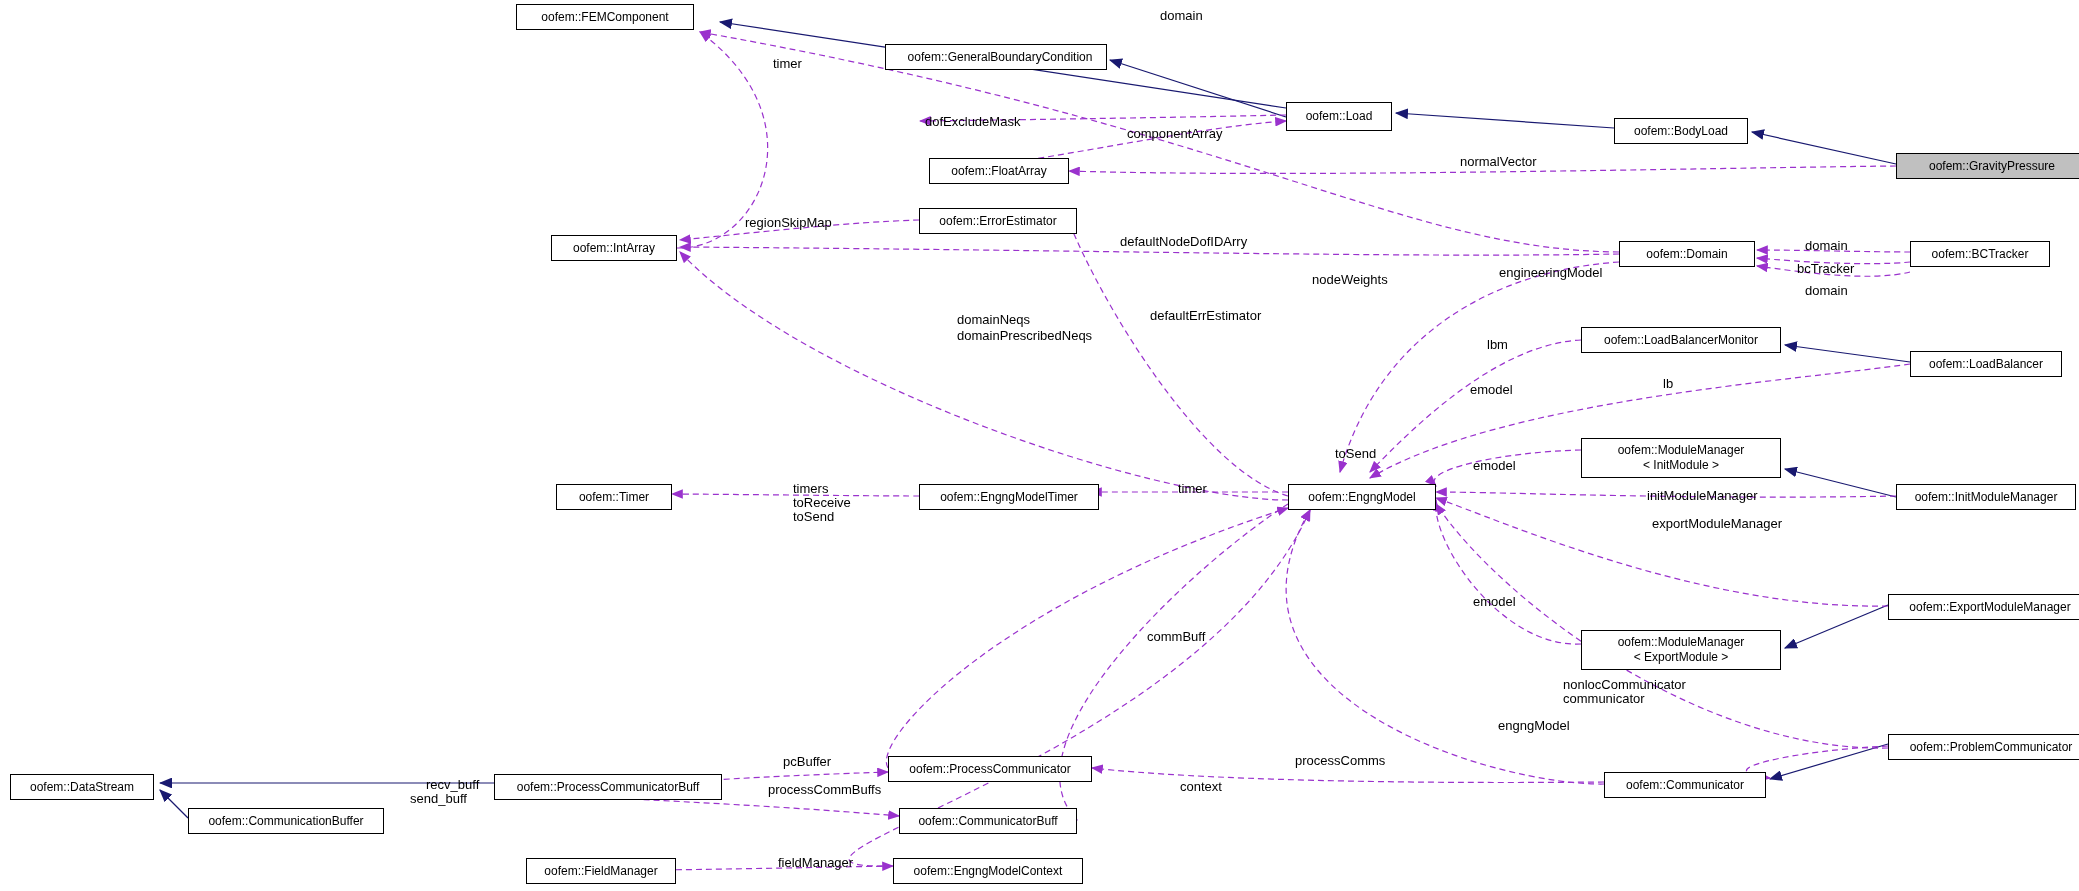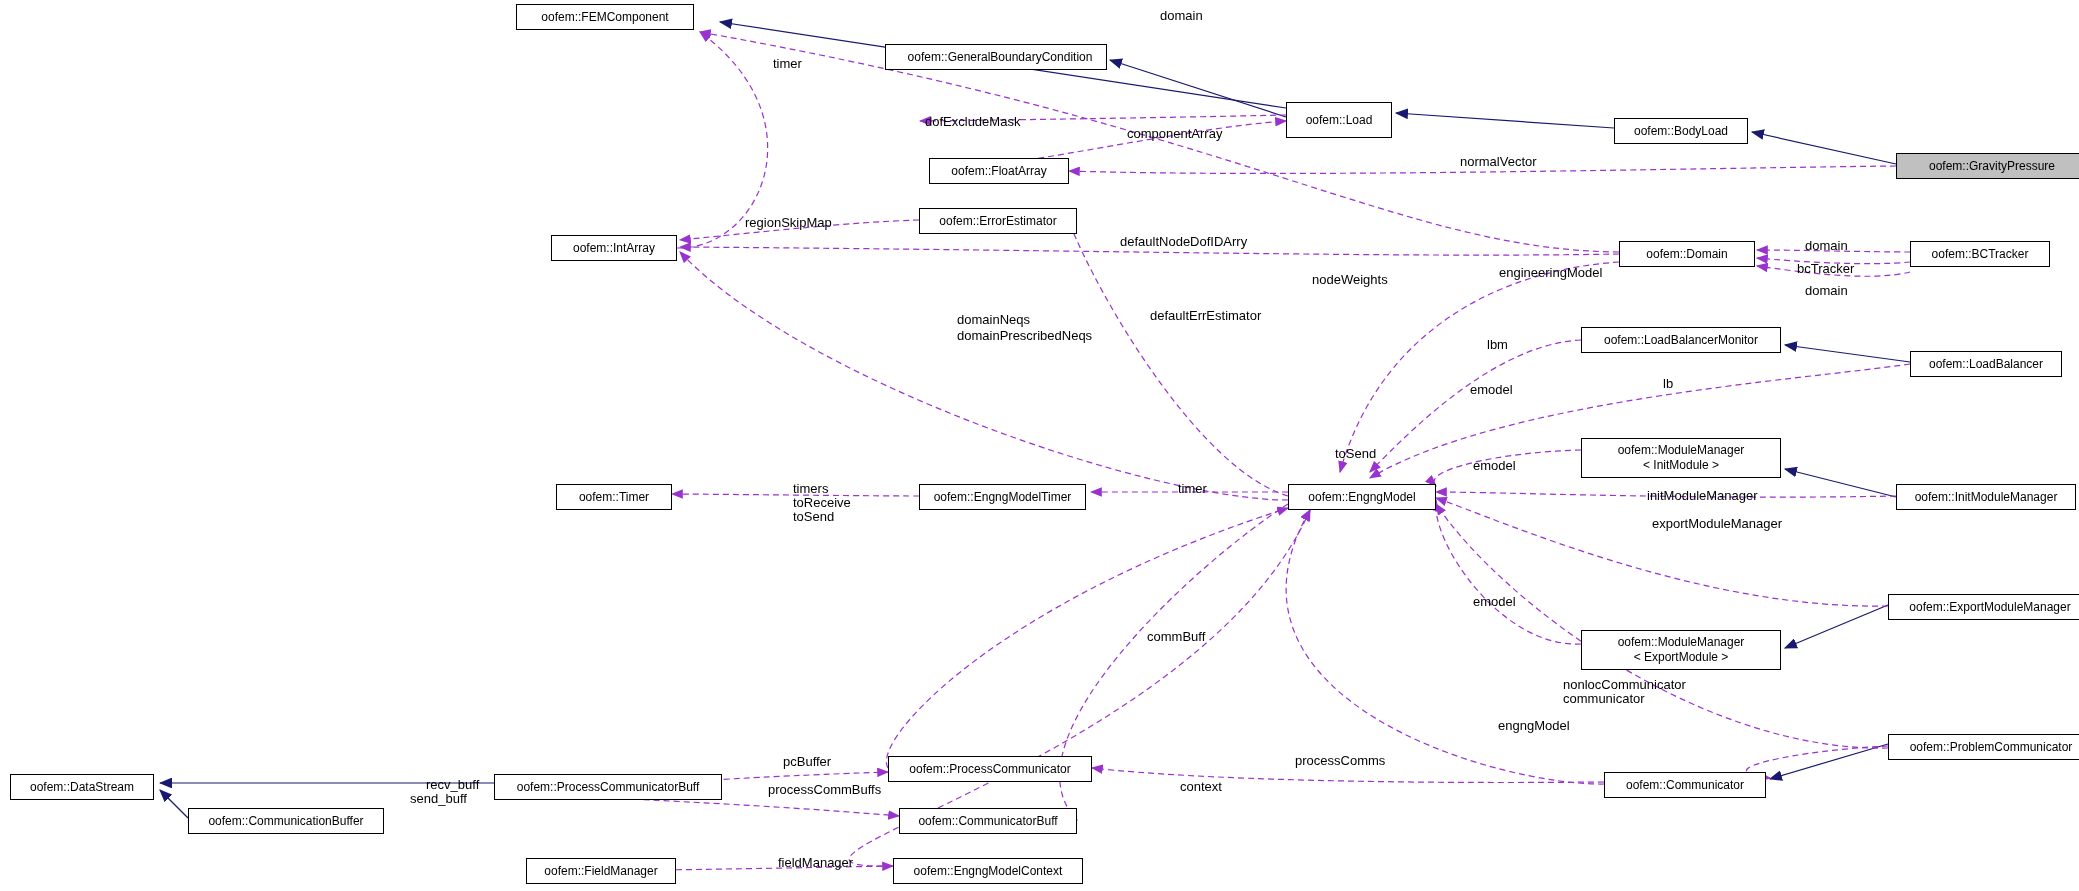--- a/index.html
+++ b/index.html
@@ -70,35 +70,35 @@
       <path d="M1604,782 C1400,784 1200,780 1092,768"></path>
       <path d="M494,786 C600,790 700,778 888,772"></path>
       <path d="M494,792 C600,798 760,804 899,816"></path>
       <path d="M893,866 C700,870 1200,760 1310,510"></path>
       <path d="M526,870 C600,872 780,868 893,866"></path>
       <path d="M1288,504 C1200,560 1000,740 1077,820"></path>
     </g>
   </svg>
 <div class="node" style="left: 516px; top: 4px; width: 178px; height: 26px;">oofem::FEMComponent</div>
     <div class="node" style="left: 885px; top: 44px; width: 222px; height: 26px; padding-left: 12px;">oofem::GeneralBoundaryCondition</div>
-    <div class="node" style="left: 1286px; top: 102px; width: 106px; height: 36px;">oofem::Load</div>
+    <div class="node" style="left: 1286px; top: 102px; width: 106px; height: 29px;">oofem::Load</div>
     <div class="node" style="left: 1614px; top: 118px; width: 134px; height: 26px;">oofem::BodyLoad</div>
     <div class="node hl" style="left: 1896px; top: 153px; width: 192px; height: 26px;">oofem::GravityPressure</div>
     <div class="node" style="left: 929px; top: 158px; width: 140px; height: 26px;">oofem::FloatArray</div>
     <div class="node" style="left: 919px; top: 208px; width: 158px; height: 26px;">oofem::ErrorEstimator</div>
     <div class="node" style="left: 551px; top: 235px; width: 126px; height: 26px;">oofem::IntArray</div>
     <div class="node" style="left: 1619px; top: 241px; width: 136px; height: 26px;">oofem::Domain</div>
     <div class="node" style="left: 1910px; top: 241px; width: 140px; height: 26px;">oofem::BCTracker</div>
     <div class="node" style="left: 1581px; top: 327px; width: 200px; height: 26px;">oofem::LoadBalancerMonitor</div>
     <div class="node" style="left: 1910px; top: 351px; width: 152px; height: 26px;">oofem::LoadBalancer</div>
     <div class="node" style="left: 1581px; top: 438px; width: 200px; height: 40px;">oofem::ModuleManager
 &lt; InitModule &gt;</div>
     <div class="node" style="left: 1896px; top: 484px; width: 180px; height: 26px;">oofem::InitModuleManager</div>
     <div class="node" style="left: 556px; top: 484px; width: 116px; height: 26px;">oofem::Timer</div>
-    <div class="node" style="left: 919px; top: 484px; width: 167px; height: 26px;">oofem::EngngModelTimer</div>
+    <div class="node" style="left: 919px; top: 484px; width: 180px; height: 26px;">oofem::EngngModelTimer</div>
     <div class="node" style="left: 1288px; top: 484px; width: 148px; height: 26px;">oofem::EngngModel</div>
     <div class="node" style="left: 1888px; top: 594px; width: 204px; height: 26px;">oofem::ExportModuleManager</div>
     <div class="node" style="left: 1581px; top: 630px; width: 200px; height: 40px;">oofem::ModuleManager
 &lt; ExportModule &gt;</div>
     <div class="node" style="left: 1888px; top: 734px; width: 206px; height: 26px;">oofem::ProblemCommunicator</div>
     <div class="node" style="left: 10px; top: 774px; width: 144px; height: 26px;">oofem::DataStream</div>
     <div class="node" style="left: 888px; top: 756px; width: 204px; height: 26px;">oofem::ProcessCommunicator</div>
     <div class="node" style="left: 494px; top: 774px; width: 228px; height: 26px;">oofem::ProcessCommunicatorBuff</div>
     <div class="node" style="left: 1604px; top: 772px; width: 162px; height: 26px;">oofem::Communicator</div>
     <div class="node" style="left: 188px; top: 808px; width: 196px; height: 26px;">oofem::CommunicationBuffer</div>

